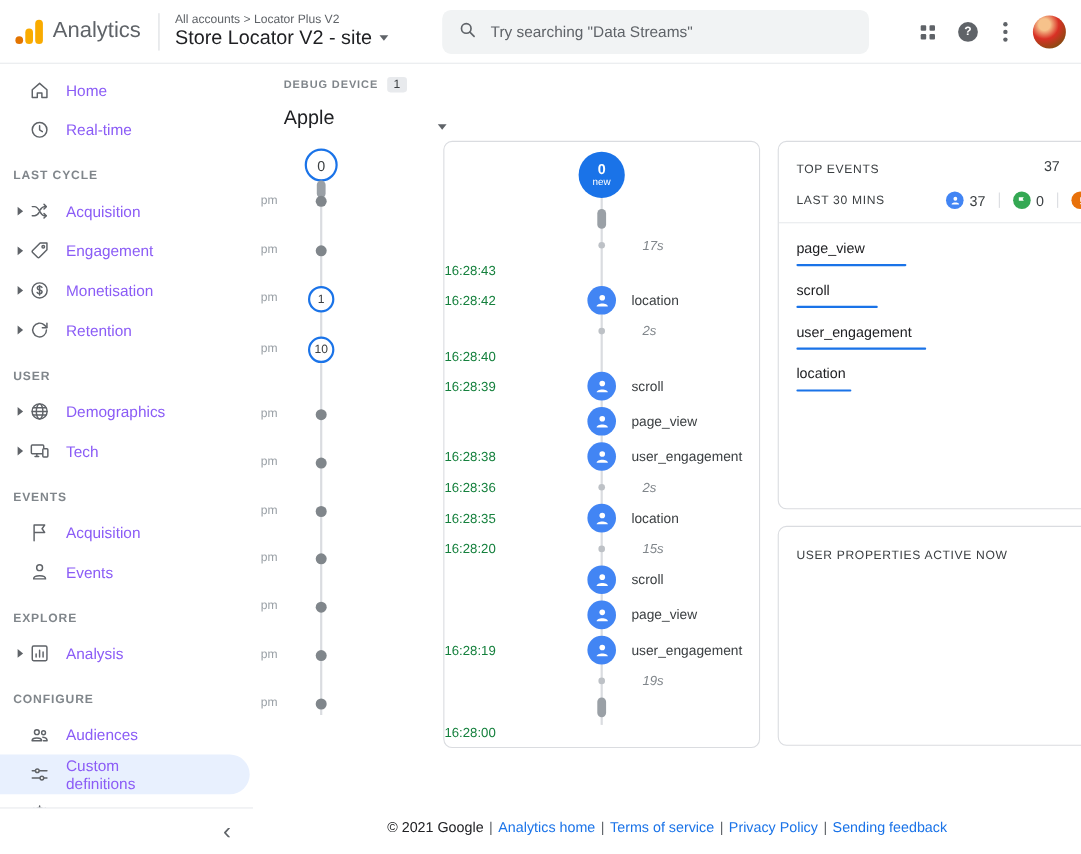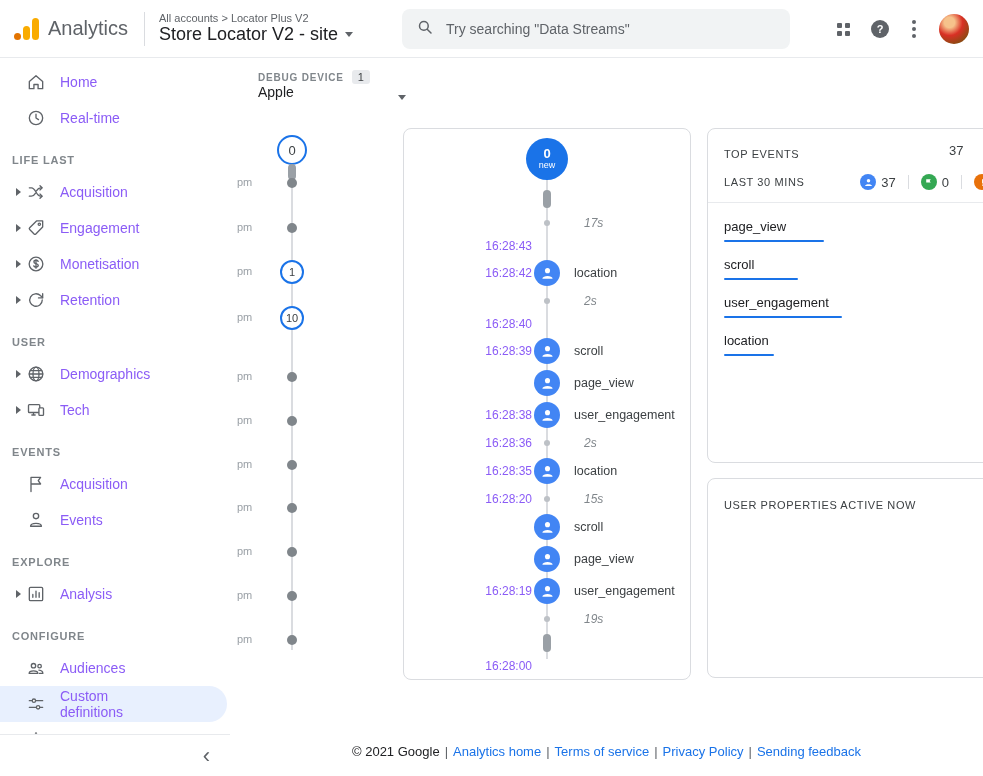--- a/index.html
+++ b/index.html
@@ -54,22 +54,22 @@
     justify-content:flex-end;padding-right:20px}
   .collapse{font-size:22px;line-height:1;color:#5f6368;cursor:pointer}
 
   
   .main{position:absolute;top:58px;left:230px;right:0;bottom:0;background:#fff}
   .debug-head{position:absolute;left:28px;top:12px;width:150px;z-index:5}
   .debug-label{display:flex;align-items:center;gap:8px;font-size:10px;font-weight:bold;
     letter-spacing:.8px;color:#80868b}
   .debug-badge{background:#e8eaed;color:#3c4043;font-size:11px;font-weight:normal;
     letter-spacing:0;padding:1px 6px;border-radius:3px}
-  .device-select{margin-top:0;display:flex;justify-content:space-between;align-items:flex-end;
-    font-size:14px;color:#202124;cursor:pointer;width:148px}
+  .device-select{margin-top:13px;display:flex;justify-content:space-between;align-items:flex-end;
+    font-size:18px;color:#202124;cursor:pointer;width:148px}
 
   
   .minutes{position:absolute;left:0;top:0;width:180px;bottom:0}
   .minutes .vline{position:absolute;left:61px;top:92px;height:500px;width:2px;background:#dadce0}
   .minute-row{position:absolute;left:0;width:100%;height:0}
   .minute-pm{position:absolute;left:7px;top:-7px;font-size:11px;color:#9aa0a6}
   .m-marker{position:absolute;left:62px;top:0;transform:translate(-50%,-50%);display:flex;
     align-items:center;justify-content:center}
   .m-dot{width:10px;height:10px;border-radius:50%;background:#80868b}
   .m-circle{width:24px;height:24px;border-radius:50%;background:#fff;border:2px solid #1a73e8;
@@ -82,22 +82,22 @@
     border:1px solid #dadce0;border-radius:8px;overflow:hidden}
   .stream-line{position:absolute;left:142px;top:18px;height:512px;width:2px;background:#dadce0}
   .stream-head{position:absolute;left:143px;top:30px;transform:translate(-50%,-50%);width:42px;height:42px;
     border-radius:50%;background:#1a73e8;color:#fff;display:flex;flex-direction:column;align-items:center;
     justify-content:center;z-index:3;cursor:pointer}
   .stream-head .v{font-size:13px;font-weight:bold;line-height:1.1}
   .stream-head .l{font-size:9px;line-height:1.1}
   .stream-rows{position:absolute;left:0;top:58px;right:0}
   .s-row{position:relative}
   .row-event{height:32px}.row-gap{height:24px}.row-time{height:22px}.row-segment{height:24px}
-  .s-time{position:absolute;left:0;width:128px;text-align:right;top:50%;transform:translateY(-50%);
-    font-size:12px;color:#8b5cf6}
+  .s-time{position:absolute;left:0;width:128px;top:50%;transform:translateY(-50%);
+    font-size:12px;color:#15803d}
   .s-ev-ic{position:absolute;left:143px;top:50%;transform:translate(-50%,-50%);width:26px;height:26px;
     border-radius:50%;background:#4285f4;display:flex;align-items:center;justify-content:center;z-index:2;cursor:pointer}
   .s-ev-ic svg{width:17px;height:17px}
   .s-label{position:absolute;left:170px;top:50%;transform:translateY(-50%);font-size:12.5px;color:#3c4043;cursor:pointer}
   .s-tick{position:absolute;left:143px;top:50%;transform:translate(-50%,-50%);width:6px;height:6px;
     border-radius:50%;background:#bdc1c6;z-index:2}
   .s-gap-label{position:absolute;left:180px;top:50%;transform:translateY(-50%);font-style:italic;
     font-size:12px;color:#80868b}
   .s-seg{position:absolute;left:143px;top:50%;transform:translate(-50%,-50%);width:8px;height:18px;
     border-radius:4px;background:#9aa0a6;z-index:2}
@@ -182,21 +182,21 @@
           <span class="lbl">Home</span>
         </div>
         <div class="side-item">
           <span class="exp"></span>
           <span class="ic"><svg viewBox="0 0 24 24">
               <circle cx="12" cy="12" r="8"></circle>
               <path d="M12 7.5V12l3 2"></path>
             </svg></span>
           <span class="lbl">Real-time</span>
         </div>
-        <div class="side-section">LIFE LAST</div>
+        <div class="side-section">LAST CYCLE</div>
         <div class="side-item">
           <span class="exp">
             <i class="exp-caret"></i>
           </span>
           <span class="ic"><svg viewBox="0 0 24 24">
               <path d="M4 7h2.5c5.5 0 5.5 10 11 10H19"></path>
               <path d="M4 17h2.5c2.3 0 3.8-1.8 5-3.7"></path>
               <path d="M12.5 10.7c1.2-1.9 2.7-3.7 5-3.7H19"></path>
               <path d="M16.8 4.5 19.3 7l-2.5 2.5"></path>
               <path d="M16.8 14.5 19.3 17l-2.5 2.5"></path>

